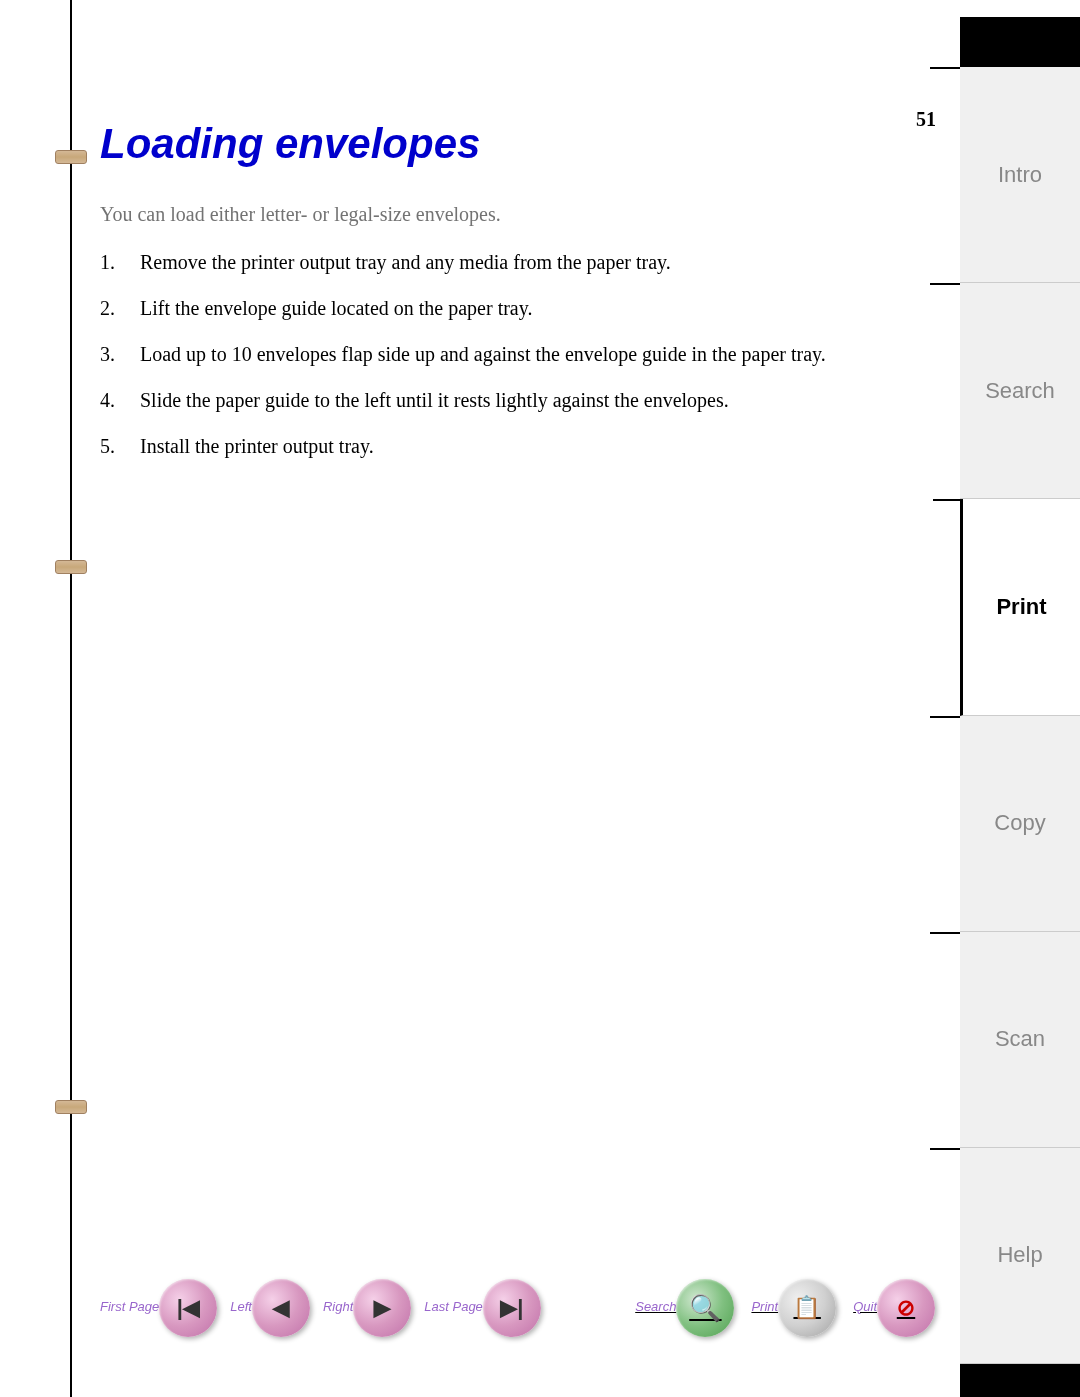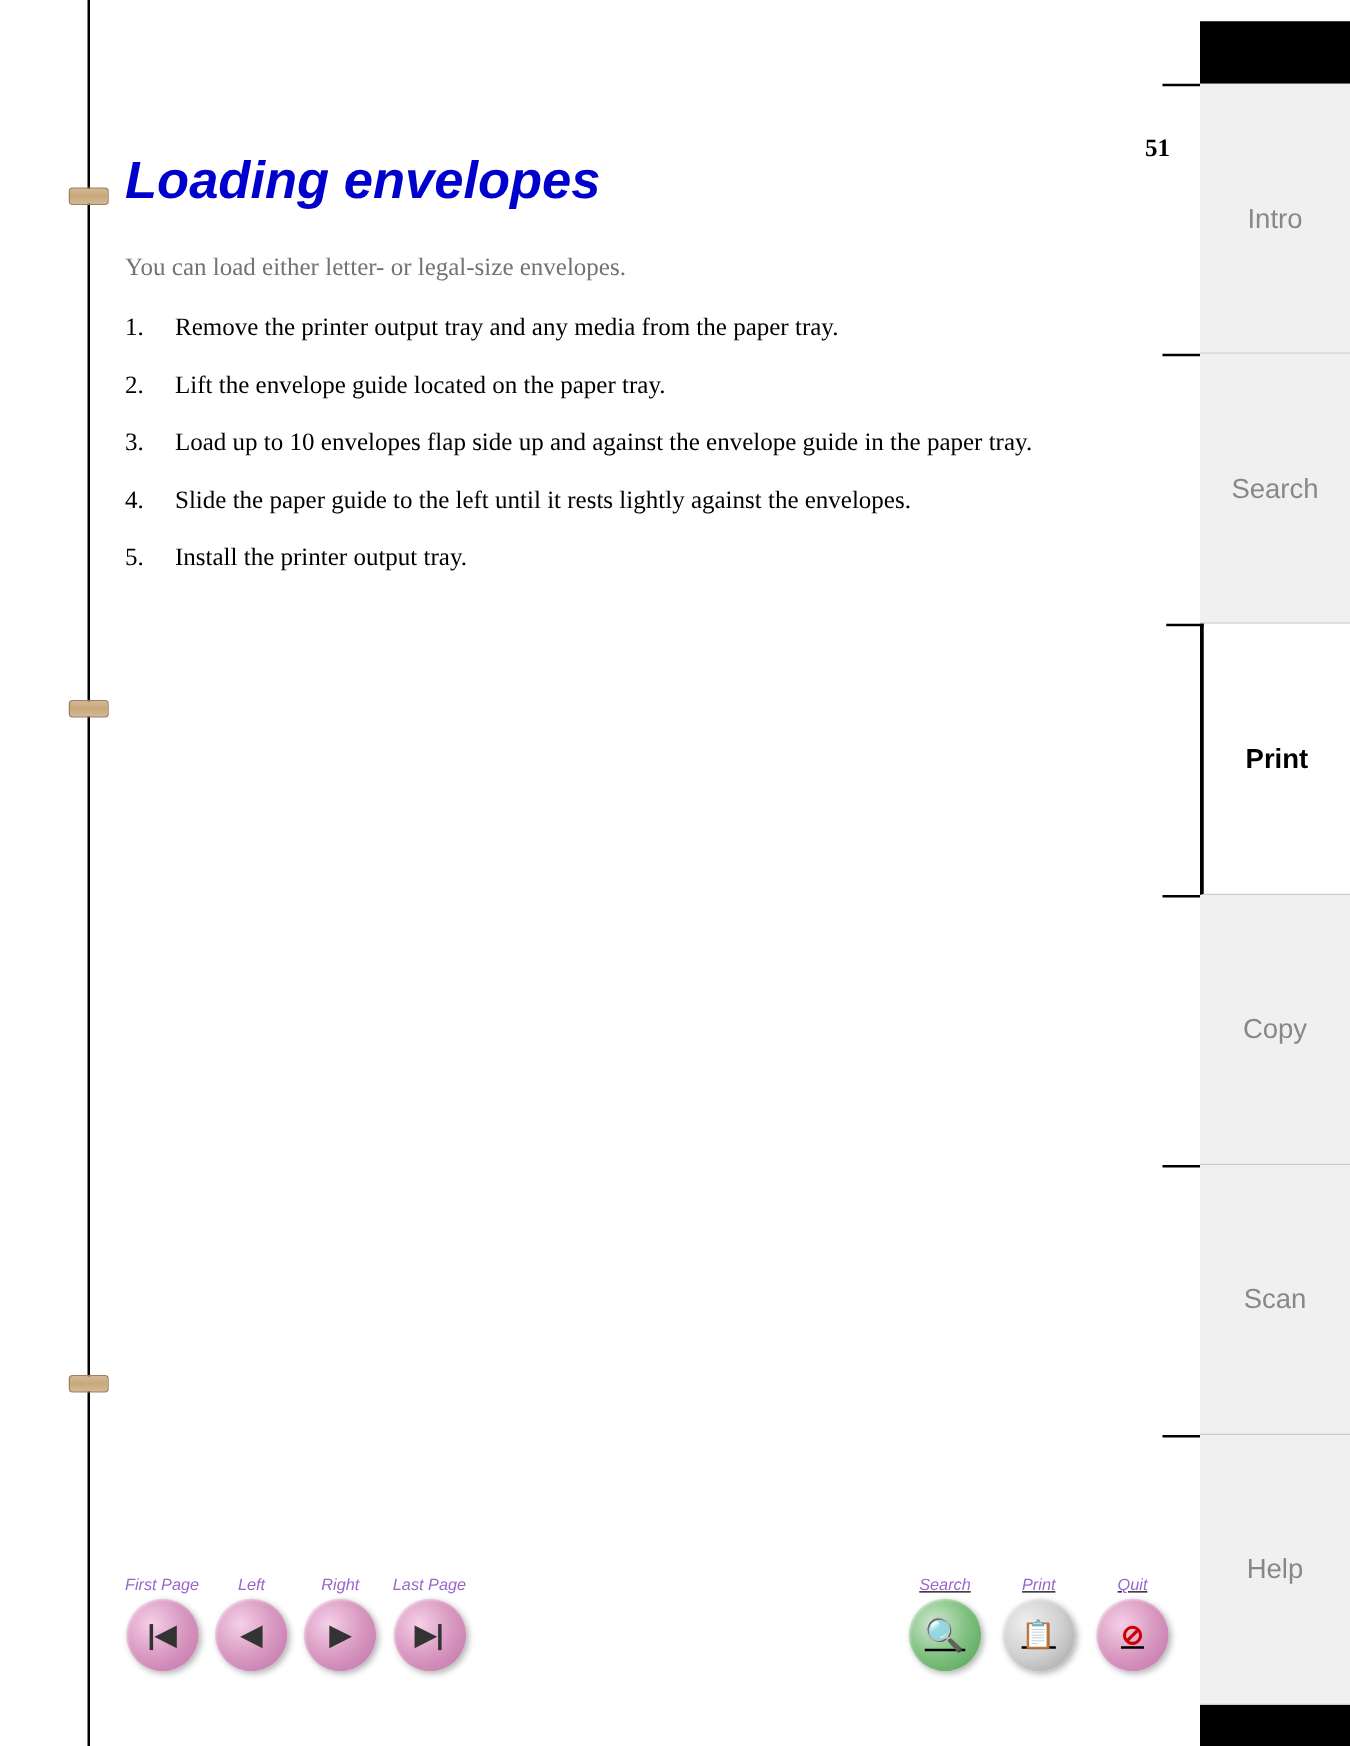--- a/index.html
+++ b/index.html
@@ -156,21 +156,20 @@
       bottom: 60px;
       left: 100px;
       right: 140px;
       display: flex;
       align-items: center;
       gap: 0;
     }
 
     .nav-group {
       display: flex;
-      flex-direction: column;
       align-items: center;
       margin-right: 5px;
     }
 
     .nav-label {
       font-size: 13px;
       font-style: italic;
       color: #9966cc;
       margin-bottom: 4px;
       font-family: Arial, sans-serif;

